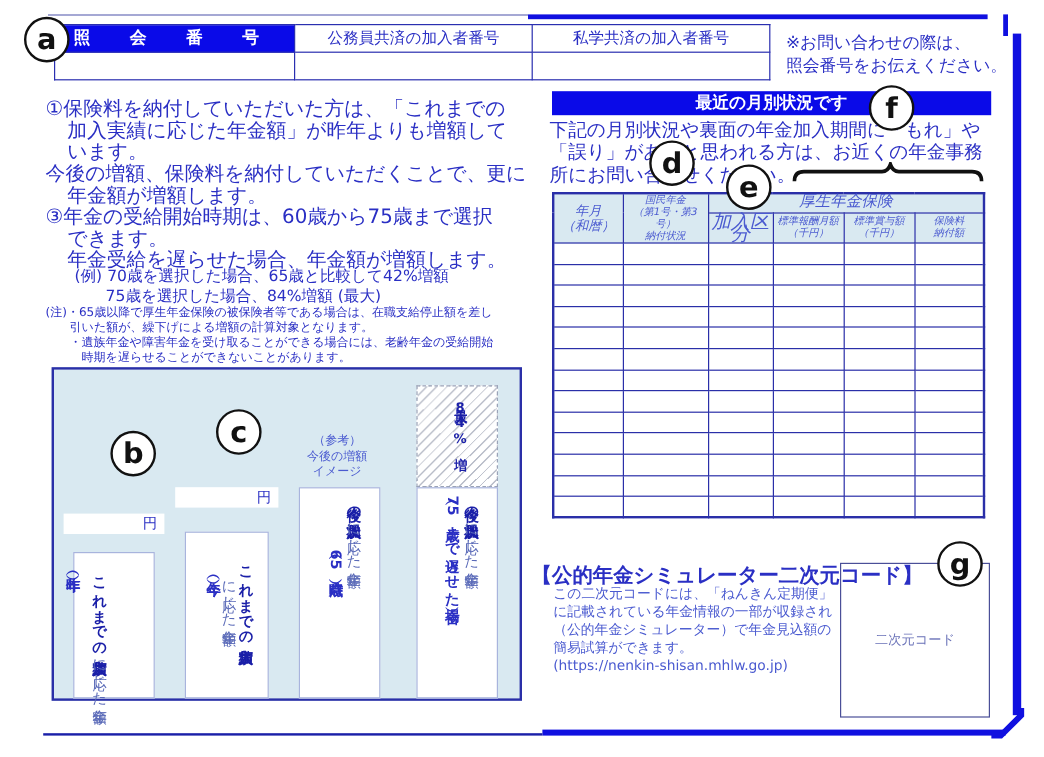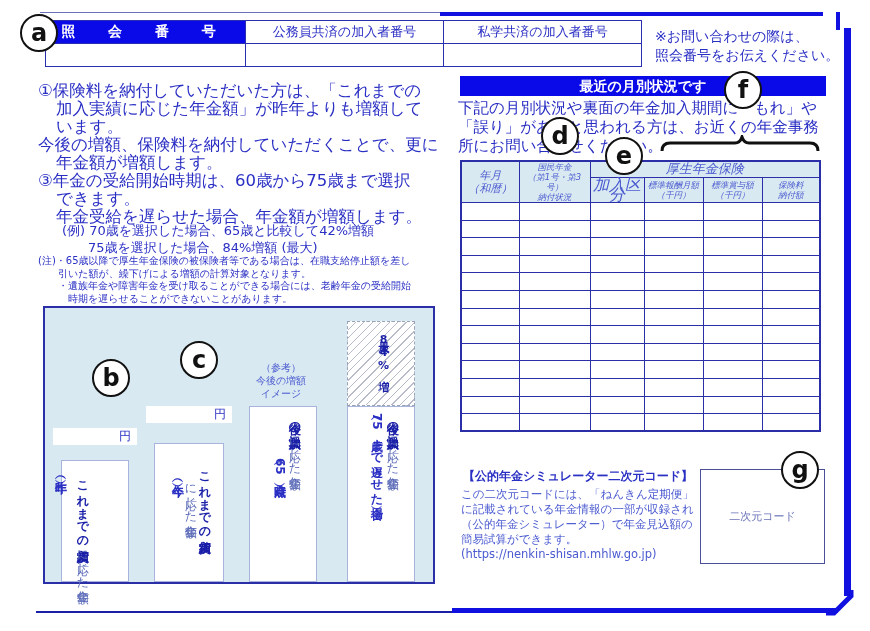--- a/index.html
+++ b/index.html
@@ -48,23 +48,23 @@
   
   .sec-title { left: 460px; top: 76px; width: 366px; height: 20px; background: #0a0ae8; color: #fff; font-weight: bold; font-size: 14px; text-align: center; line-height: 20px; }
   .sec-desc { left: 458px; top: 99px; width: 372px; font-size: 15.5px; line-height: 19px; color: #2a2fc4; }
 
   table.monthly { left: 460px; top: 160px; border-collapse: collapse; border: 2px solid #2a2fa8; font-style: italic; }
   table.monthly th { background: #d9e9f1; border: 1px solid #2a2fa8; font-weight: normal; color: #4a5ad0; font-size: 8.5px; line-height: 10px; text-align: center; }
   table.monthly th.big { font-size: 11px; line-height: 13px; }
   table.monthly th.group { font-size: 13px; height: 16px; }
   table.monthly td { border: 1px solid #2a2fa8; height: 17.6px; background: #fff; }
 
-  .qr-title { left: 463px; top: 468px; font-size: 12px; font-weight: bold; color: #2a2fc4; }
+  .qr-title { left: 443px; top: 468px; font-size: 17px; font-weight: bold; color: #2a2fc4; }
   .qr-desc { left: 461px; top: 487px; width: 240px; font-size: 11.5px; line-height: 15px; color: #4a5ad0; }
-  .qr-box { left: 700px; top: 469px; width: 125px; height: 95px; border: 1px solid #4a4f98; font-size: 11px; color: #6a72b8; display: flex; align-items: center; justify-content: center; }
+  .qr-box { left: 700px; top: 469px; width: 125px; height: 129px; border: 1px solid #4a4f98; font-size: 11px; color: #6a72b8; display: flex; align-items: center; justify-content: center; }
 
   
   .callout { width: 38px; height: 38px; border: 2.5px solid #111; border-radius: 50%; background: #fff; color: #111; font-weight: bold; font-size: 24px; display: flex; align-items: center; justify-content: center; font-family: "DejaVu Sans", sans-serif; }
   .brace { left: 660px; top: 135px; width: 160px; height: 18px; }
 </style>
 </head>
 <body>
 
 <div class="abs frame-top-thin"></div>
 <div class="abs frame-top"></div>

